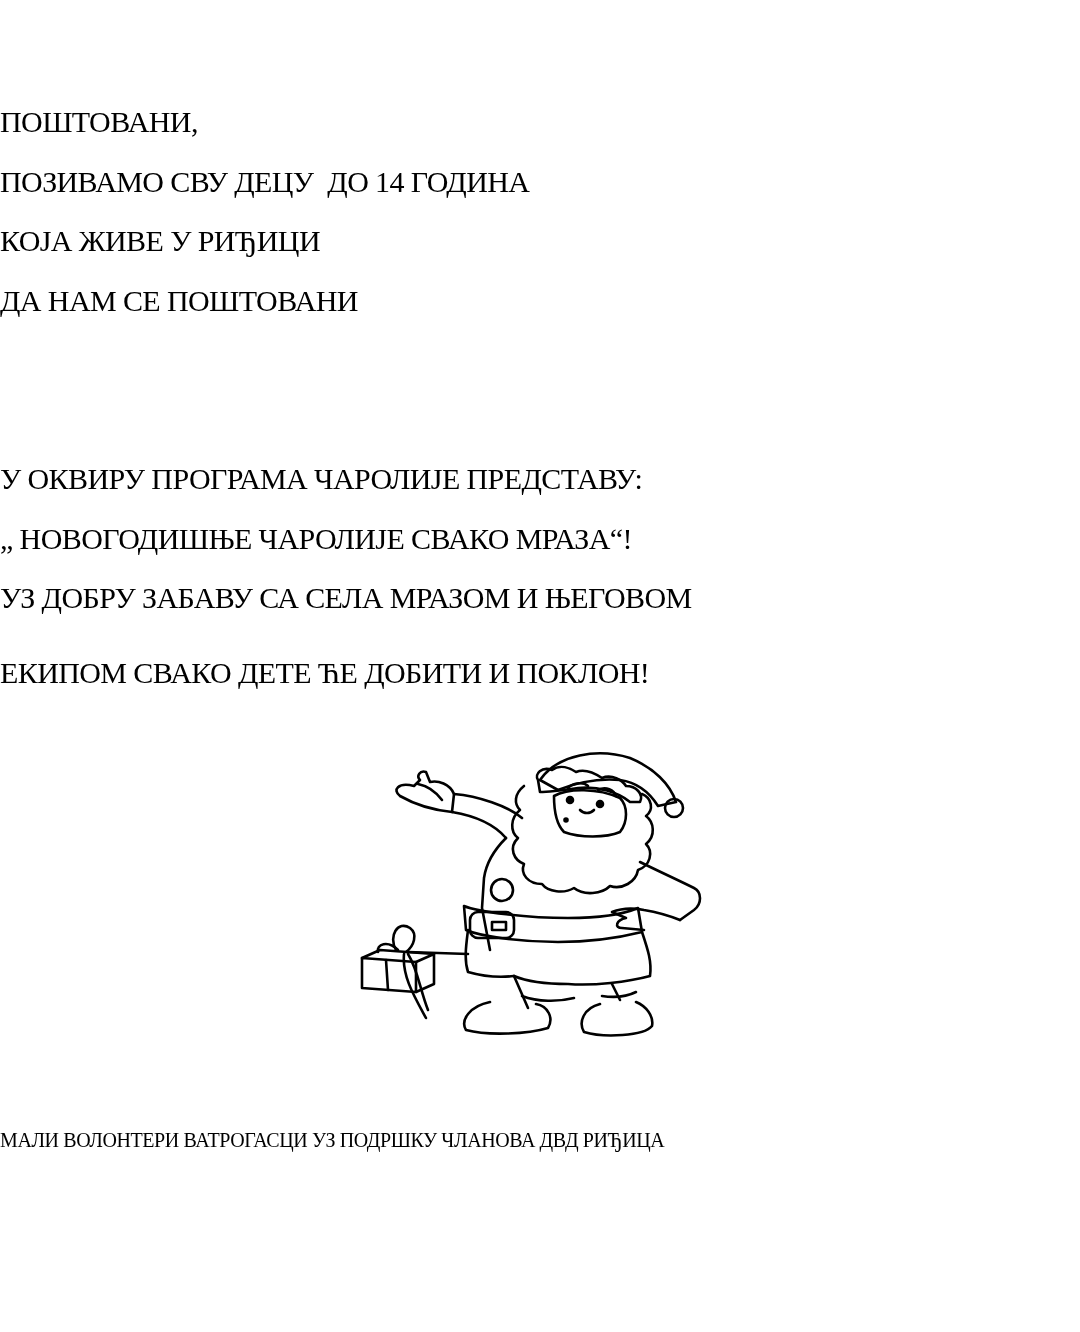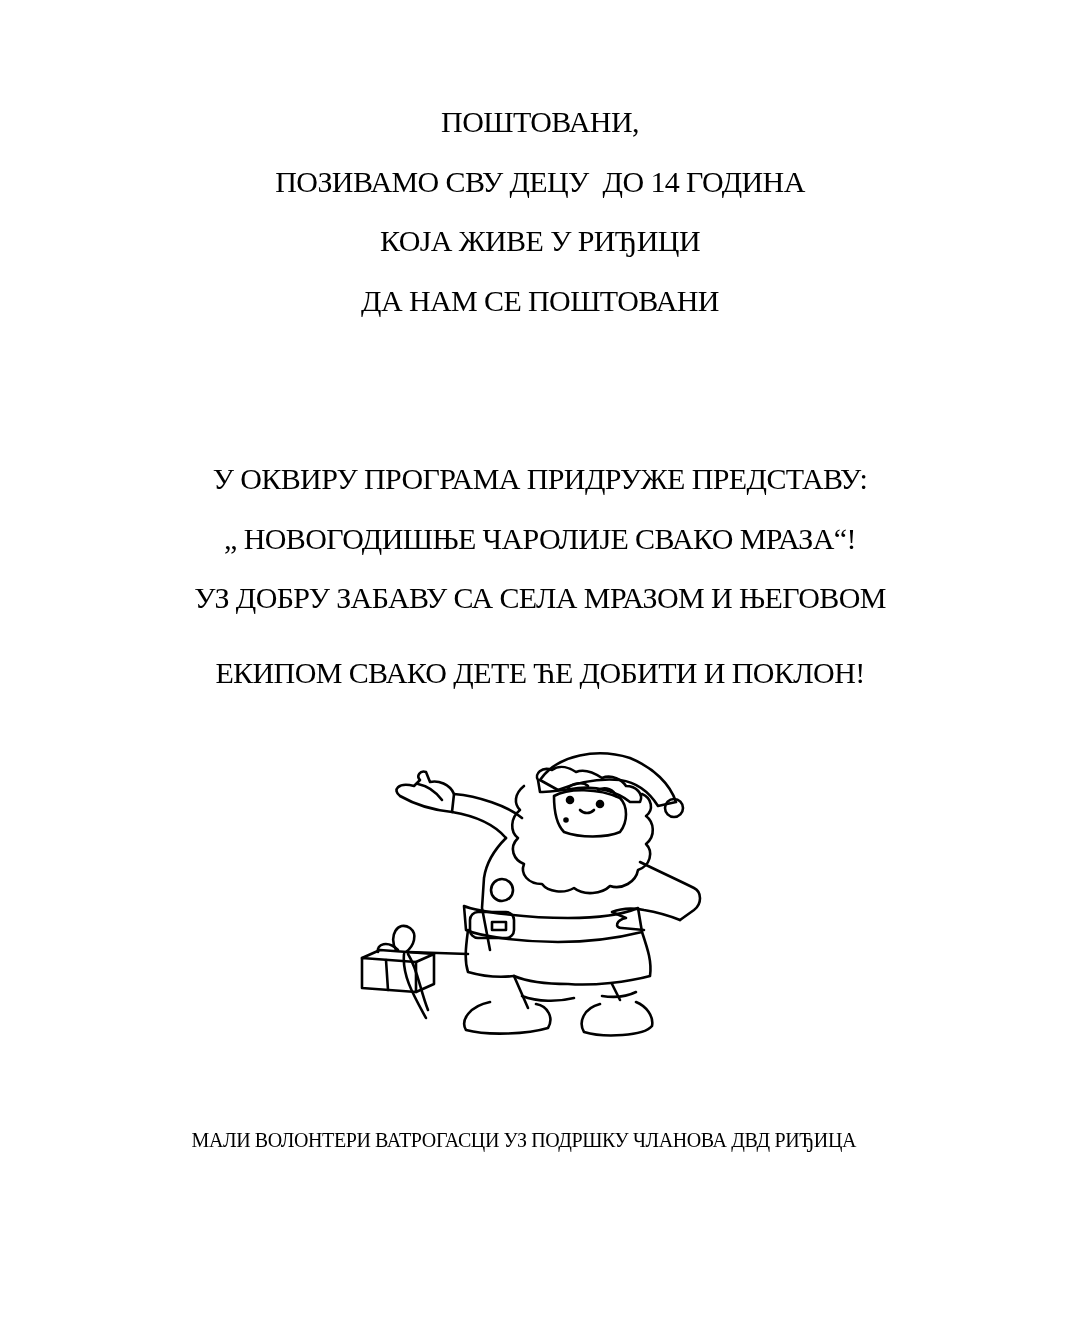--- a/index.html
+++ b/index.html
@@ -1,33 +1,33 @@
 <!DOCTYPE html>
 <html><head>
   <meta charset="utf-8">
   <style>
     html, body { margin: 0; padding: 0; background: #ffffff; }
     body { width: 1080px; height: 1332px; position: relative; overflow: hidden;
            font-family: "Liberation Serif", "DejaVu Serif", serif; color: #000; }
     .page { position: absolute; left: 0; top: 0; width: 1080px; height: 1332px; }
-    .line { position: absolute; left: 0; width: 1080px; text-align: center;
+    .line { position: absolute; left: 0; width: 1080px; text-align: left;
             font-size: 30px; line-height: 34px; letter-spacing: -0.6px; white-space: pre; }
-    .footer { position: absolute; left: 0; width: 856px; text-align: right;
+    .footer { position: absolute; left: 0; width: 856px; text-align: left;
               font-size: 20px; line-height: 24px; top: 1128px; letter-spacing: -0.4px; }
     .santa { position: absolute; left: 358px; top: 740px; width: 350px; height: 300px; }
   </style>
 </head>
 <body>
 
 <div class="page">
   <div class="line" style="top:105px">ПОШТОВАНИ,</div>
   <div class="line" style="top:165px">ПОЗИВАМО СВУ ДЕЦУ  ДО 14 ГОДИНА</div>
   <div class="line" style="top:224px">КОЈА ЖИВЕ У РИЂИЦИ</div>
   <div class="line" style="top:284px">ДА НАМ СЕ ПОШТОВАНИ</div>
-  <div class="line" style="top:462px">У ОКВИРУ ПРОГРАМА ПРИДРУЖЕ ПРЕДСТАВУ:</div>
+  <div class="line" style="top:462px">У ОКВИРУ ПРОГРАМА ЧАРОЛИЈЕ ПРЕДСТАВУ:</div>
   <div class="line" style="top:522px">„ НОВОГОДИШЊЕ ЧАРОЛИЈЕ СВАКО МРАЗА“!</div>
   <div class="line" style="top:581px">УЗ ДОБРУ ЗАБАВУ СА СЕЛА МРАЗОМ И ЊЕГОВОМ</div>
   <div class="line" style="top:656px">ЕКИПОМ СВАКО ДЕТЕ ЋЕ ДОБИТИ И ПОКЛОН!</div>
 
   <svg class="santa" viewBox="0 0 350 300" fill="none" stroke="#000" stroke-width="2.6" stroke-linejoin="round" stroke-linecap="round">
 
     <path d="M182 40 C200 14 240 8 272 18 C296 28 312 44 318 62 L300 66 C290 50 276 42 262 40 C240 38 220 42 200 50 Z"></path>
     <circle cx="316" cy="68" r="9"></circle>
 
     <path d="M180 40 C176 34 184 26 194 30 C202 24 212 28 218 32 C228 28 238 34 244 38 C254 34 264 40 268 46 C278 46 286 54 282 62 L272 62 C260 52 240 46 220 48 C206 50 192 52 182 52 Z"></path>

